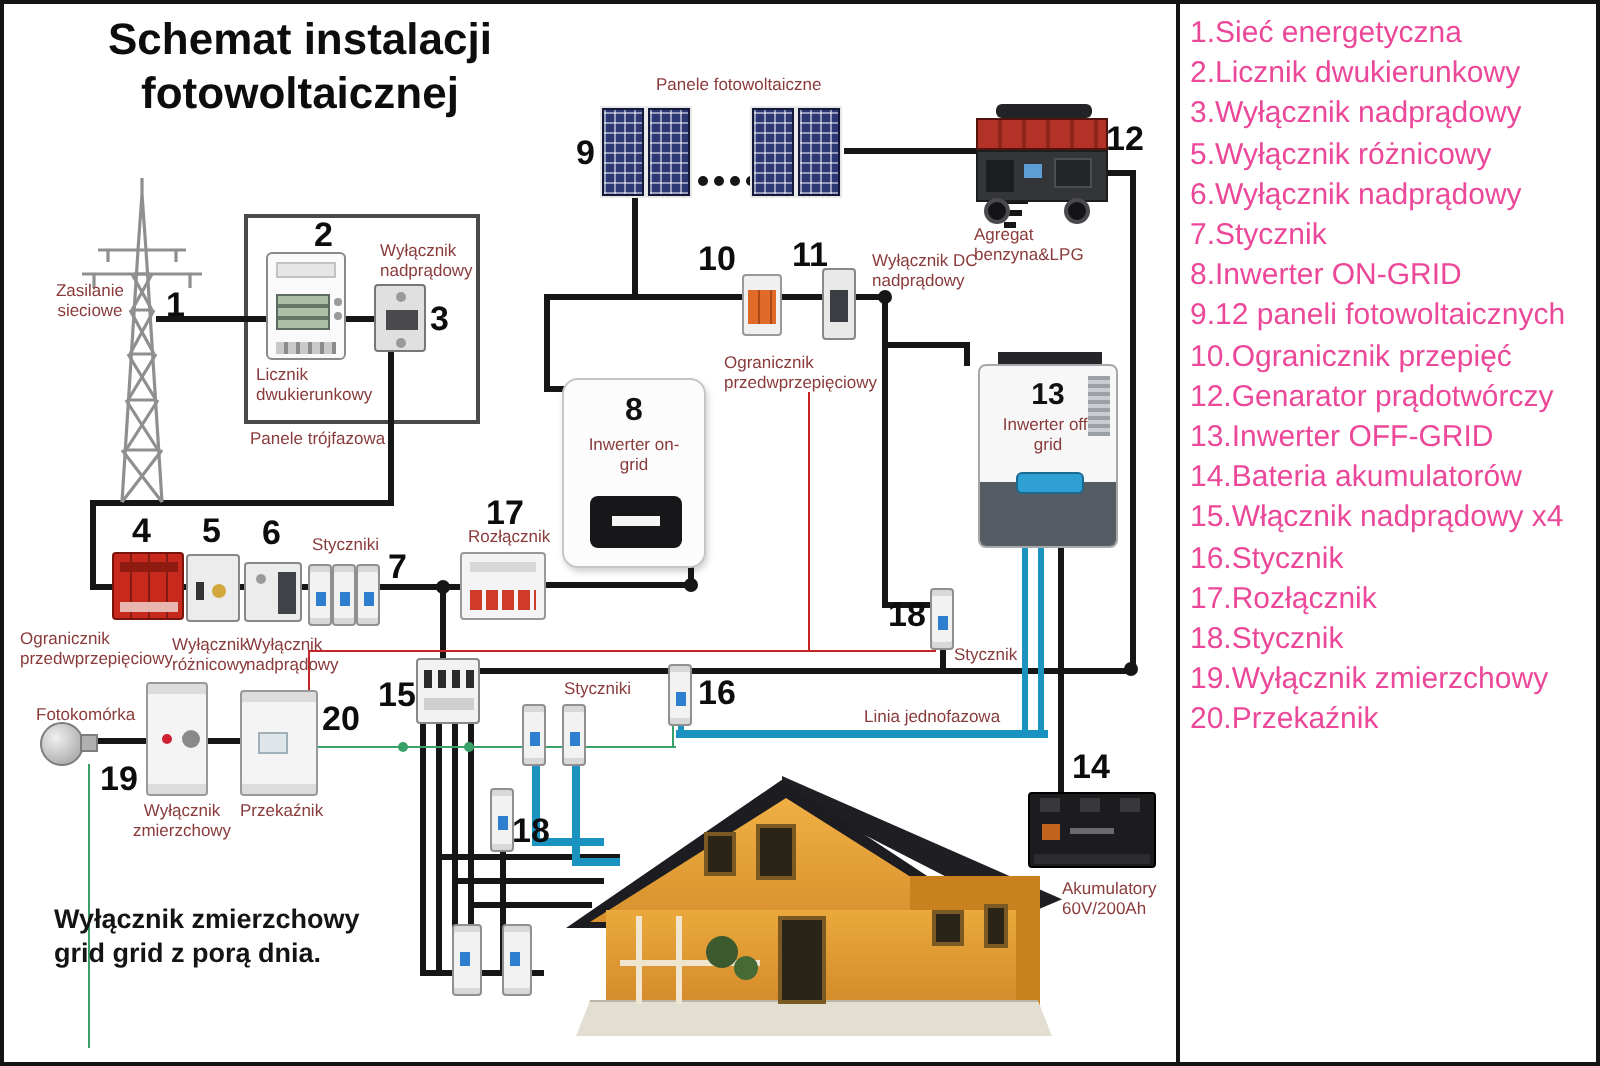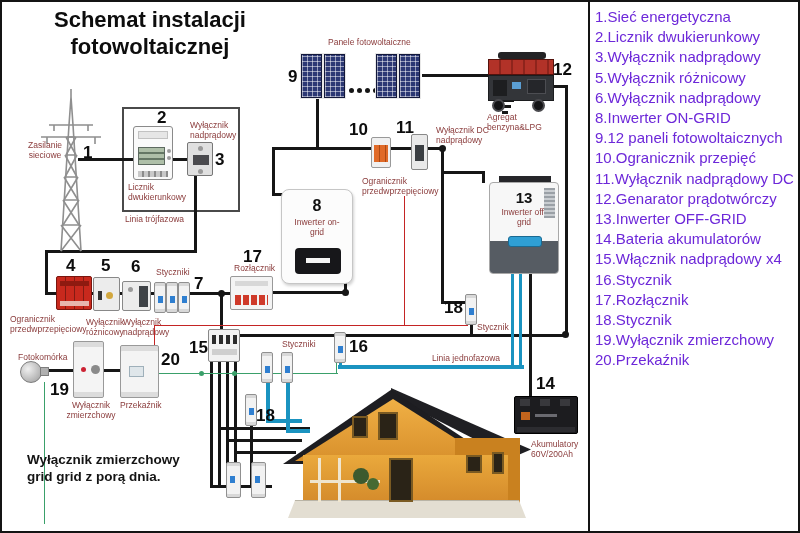--- a/index.html
+++ b/index.html
@@ -8,21 +8,21 @@
     position: relative; width: 800px; height: 533px; background: #ffffff;
     overflow: hidden; box-shadow: inset 0 0 0 2px #141414;
   }
   .abs { position: absolute; }
   .title {
     position: absolute; left: 22px; top: 6px; width: 256px; text-align: center;
     font: bold 22px/27px "Liberation Sans", sans-serif; color: #0d0d0d;
   }
   .legend {
     position: absolute; left: 595px; top: 7px; width: 203px;
-    font: 15px/20.2px "Liberation Sans", sans-serif; color: #6d28d9; z-index: 6;
+    font: 15px/20.2px "Liberation Sans", sans-serif; color: #ec4899; z-index: 6;
   }
   .legend div { white-space: nowrap; }
   .num { position: absolute; font: bold 17px "Liberation Sans", sans-serif; color: #0d0d0d; z-index: 6; }
   .lbl { position: absolute; font: 8.5px/1.2 "Liberation Sans", sans-serif; color: #8a3b3b; z-index: 6; }
   .note { position: absolute; left: 27px; top: 452px; font: bold 13.5px/16.5px "Liberation Sans", sans-serif; color: #141414; z-index: 6; }
   .w  { position: absolute; background: #161616; z-index: 2; }
   .wb { background: #1a93c0; }
   .wr { background: #c42424; }
   .wg { background: #3aa06a; }
   .dot  { position: absolute; width: 7px; height: 7px; border-radius: 50%; background: #161616; z-index: 3; }
@@ -52,24 +52,24 @@
     <div>fotowoltaicznej</div>
   </div>
 
   <div class="divider"></div>
   <div class="legend">
     <div>1.Sieć energetyczna</div>
     <div>2.Licznik dwukierunkowy</div>
     <div>3.Wyłącznik nadprądowy</div>
     <div>5.Wyłącznik różnicowy</div>
     <div>6.Wyłącznik nadprądowy</div>
+    <div>7.Stycznik</div>
     <div>8.Inwerter ON-GRID</div>
     <div>9.12 paneli fotowoltaicznych</div>
     <div>10.Ogranicznik przepięć</div>
-    <div>11.Wyłącznik nadprądowy DC</div>
     <div>12.Genarator prądotwórczy</div>
     <div>13.Inwerter OFF-GRID</div>
     <div>14.Bateria akumulatorów</div>
     <div>15.Włącznik nadprądowy x4</div>
     <div>16.Stycznik</div>
     <div>17.Rozłącznik</div>
     <div>18.Stycznik</div>
     <div>19.Wyłącznik zmierzchowy</div>
     <div>20.Przekaźnik</div>
   </div>
@@ -326,21 +326,21 @@
   <div class="num" style="left:349px;top:337px">16</div>
   <div class="num" style="left:243px;top:247px">17</div>
   <div class="num" style="left:444px;top:298px">18</div>
   <div class="num" style="left:256px;top:406px">18</div>
   <div class="num" style="left:50px;top:380px">19</div>
   <div class="num" style="left:161px;top:350px">20</div>
 
   <div class="lbl" style="left:20px;top:140px;width:50px;text-align:center">Zasilanie sieciowe</div>
   <div class="lbl" style="left:190px;top:120px;width:52px">Wyłącznik nadprądowy</div>
   <div class="lbl" style="left:128px;top:182px;width:64px">Licznik dwukierunkowy</div>
-  <div class="lbl" style="left:125px;top:214px;width:90px">Linia trójfazowa</div>
+  <div class="lbl" style="left:125px;top:214px;width:90px">Panele trójfazowa</div>
   <div class="lbl" style="left:10px;top:314px;width:78px">Ogranicznik przedwprzepięciowy</div>
   <div class="lbl" style="left:86px;top:317px;width:48px">Wyłącznik różnicowy</div>
   <div class="lbl" style="left:123px;top:317px;width:50px">Wyłącznik nadprądowy</div>
   <div class="lbl" style="left:156px;top:267px;width:50px">Styczniki</div>
   <div class="lbl" style="left:234px;top:263px;width:60px">Rozłącznik</div>
   <div class="lbl" style="left:328px;top:37px;width:120px">Panele fotowoltaiczne</div>
   <div class="lbl" style="left:436px;top:125px;width:60px">Wyłącznik DC nadprądowy</div>
   <div class="lbl" style="left:362px;top:176px;width:80px">Ogranicznik przedwprzepięciowy</div>
   <div class="lbl" style="left:487px;top:112px;width:70px">
     <div>Agregat</div>

